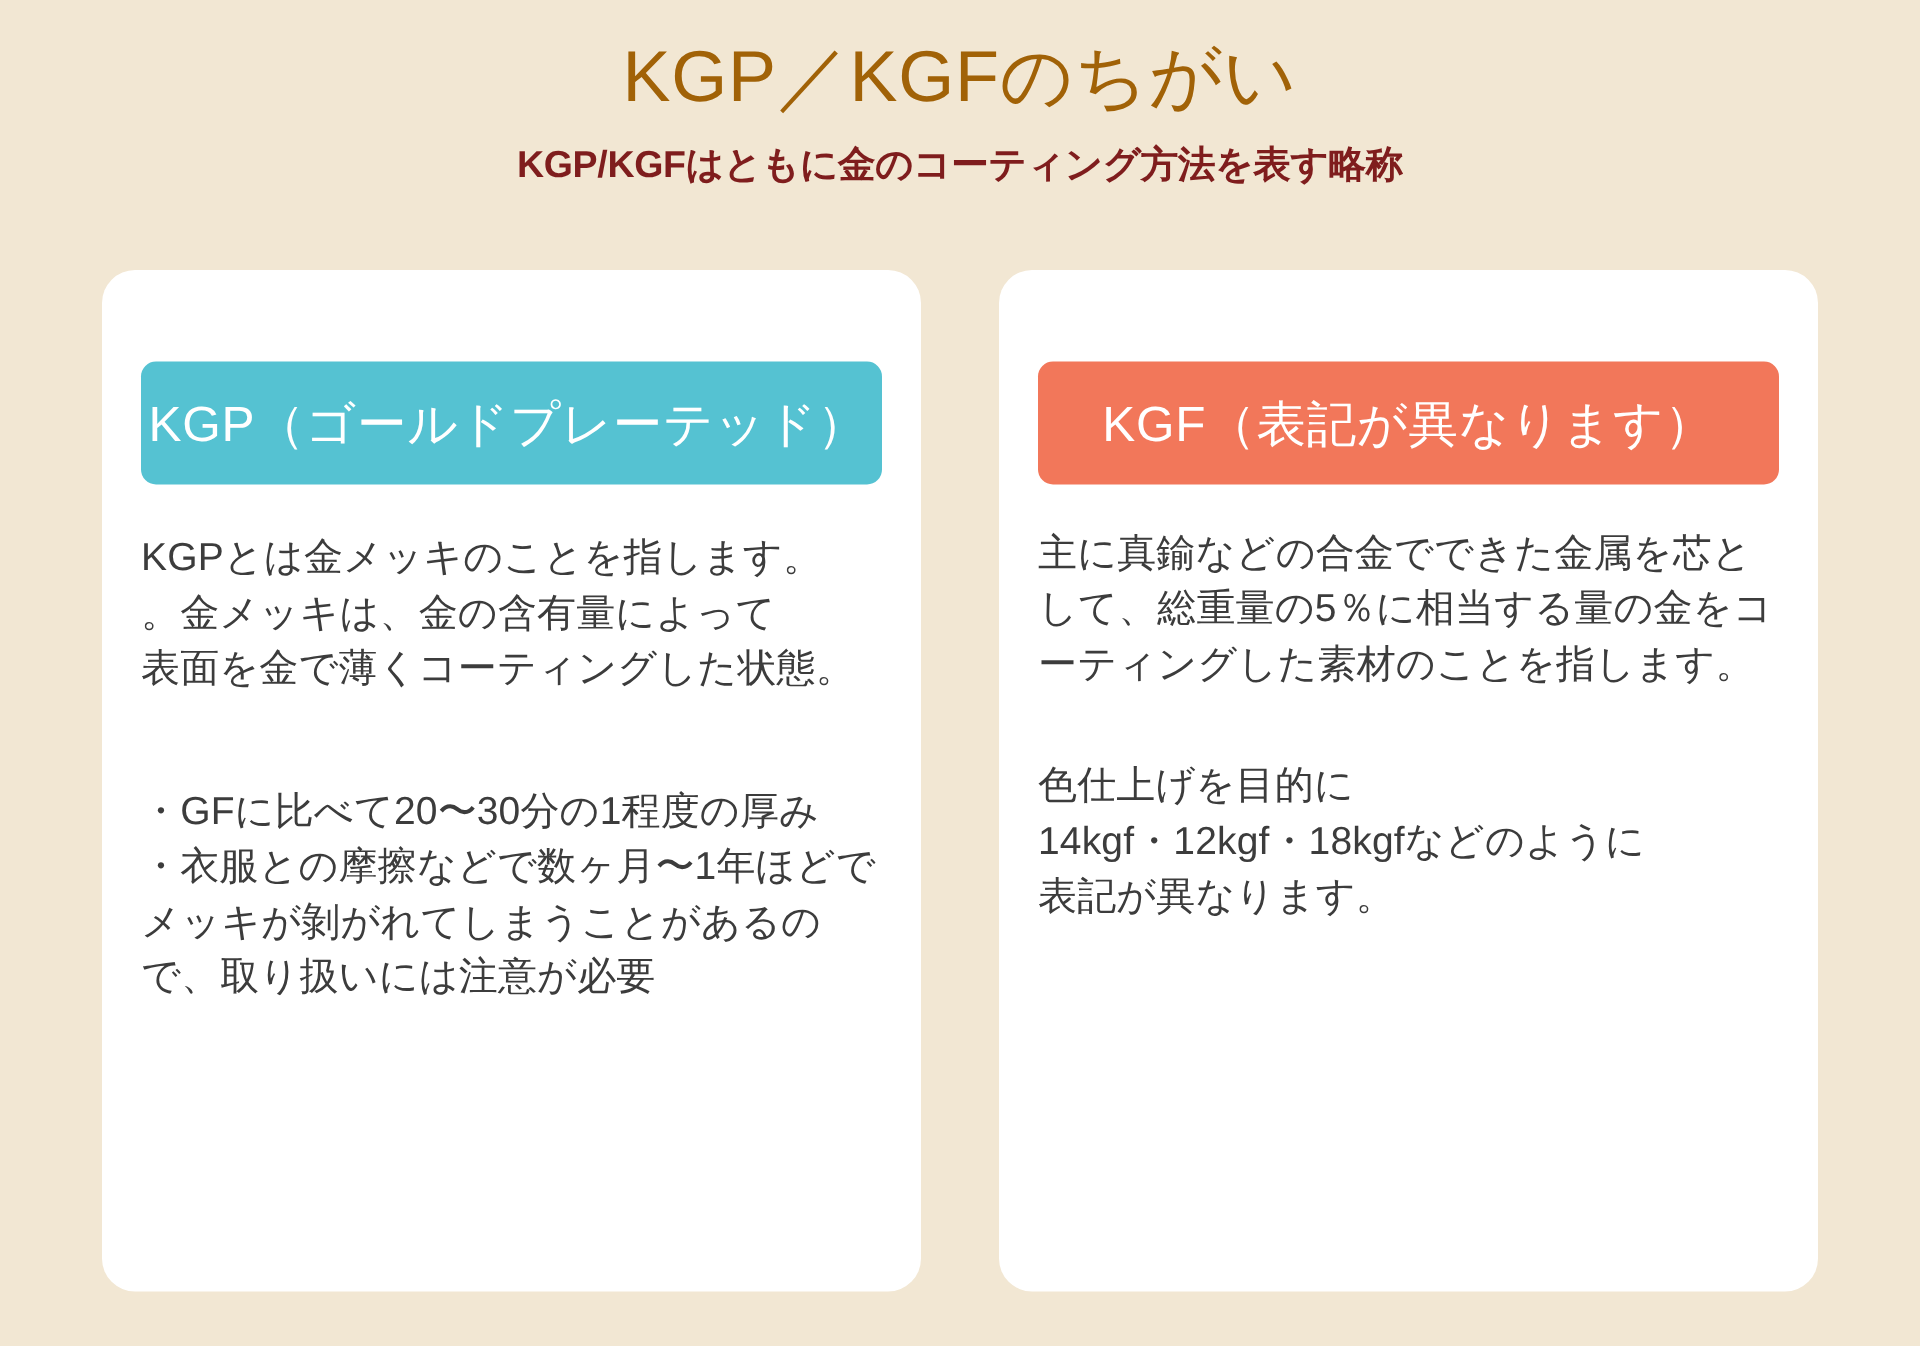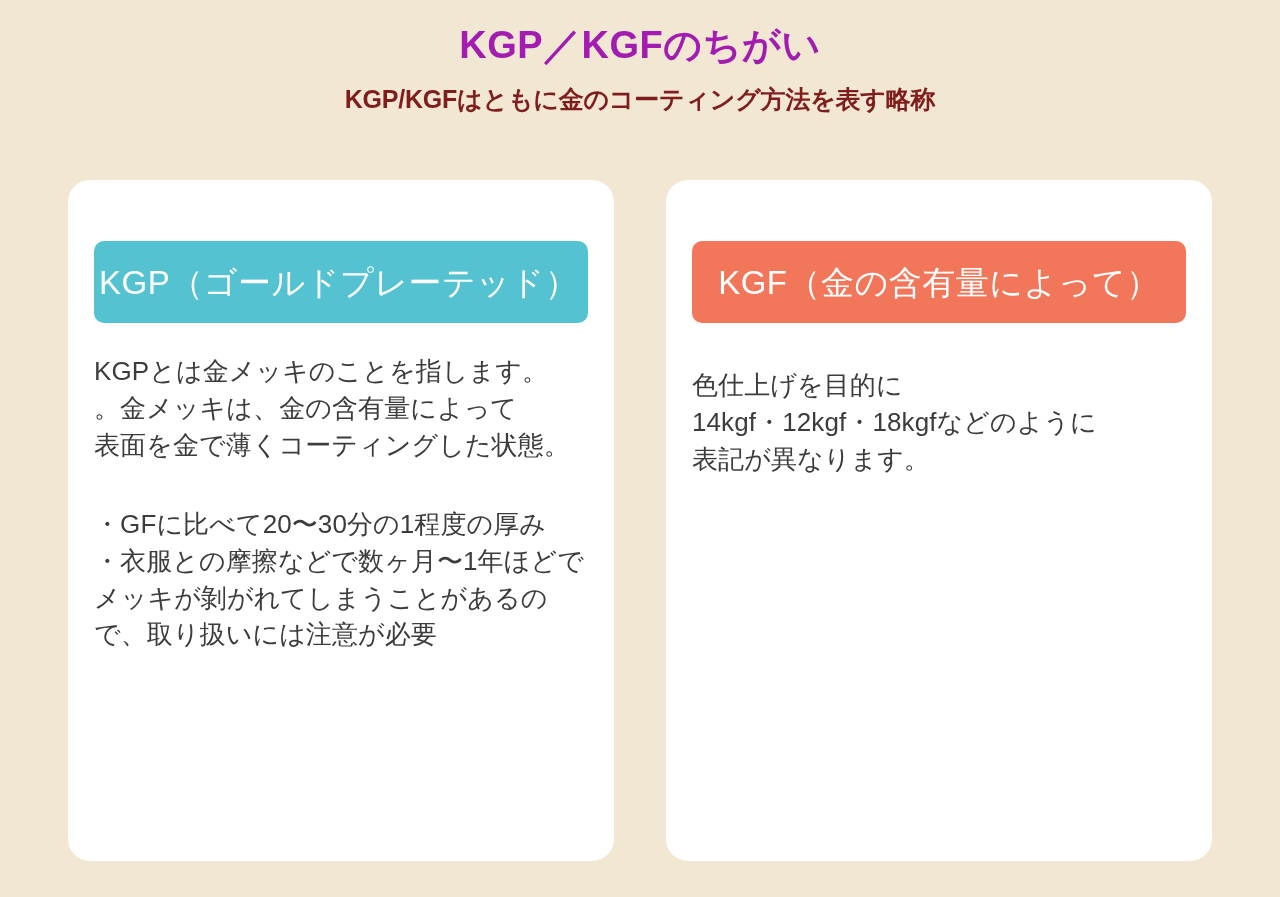--- a/index.html
+++ b/index.html
@@ -25,23 +25,23 @@
   }
 
   
   .header {
     width: 100%;
     padding-top: 24px;
     text-align: center;
   }
 
   .main-title {
-    font-size: 38px;
-    font-weight: 700;
-    color: #a21caf;
+    font-size: 48px;
+    font-weight: 400;
+    color: #a16207;
     letter-spacing: 0.5px;
     line-height: 1.15;
     white-space: nowrap;
   }
 
   .sub-title {
     margin-top: 16px;
     font-size: 25px;
     font-weight: 700;
     color: #7f1d1d;
@@ -101,21 +101,21 @@
     margin-top: 30px;
     font-size: 26px;
     line-height: 1.42;
     color: #3c3c3c;
     letter-spacing: 0.1px;
     white-space: pre-wrap;
     word-break: break-word;
   }
 
   .body-block.second {
-    margin-top: 42px;
+    margin-top: 58px;
   }
 
   .card-right .body-block { margin-top: 27px; }
   .card-right .body-block.second { margin-top: 44px; }
 </style>
 </head>
 <body>
 
 <div class="slide">
 
@@ -132,21 +132,22 @@
       </div>
       <div class="body-block">KGPとは金メッキのことを指します。
 。金メッキは、金の含有量によって
 表面を金で薄くコーティングした状態。</div>
       <div class="body-block second">・GFに比べて20〜30分の1程度の厚み
 ・衣服との摩擦などで数ヶ月〜1年ほどでメッキが剝がれてしまうことがあるので、取り扱いには注意が必要</div>
     </div>
 
     <div class="card card-right">
       <div class="pill pill-kgf">
-        <span>KGF（金の含有量によって）</span>
+        <span>KGF（表記が異なります）</span>
       </div>
+      <div class="body-block">主に真鍮などの合金でできた金属を芯として、総重量の5％に相当する量の金をコーティングした素材のことを指します。</div>
       <div class="body-block second">色仕上げを目的に
 14kgf・12kgf・18kgfなどのように
 表記が異なります。</div>
     </div>
 
   </div>
 </div>
 
 </body></html>

